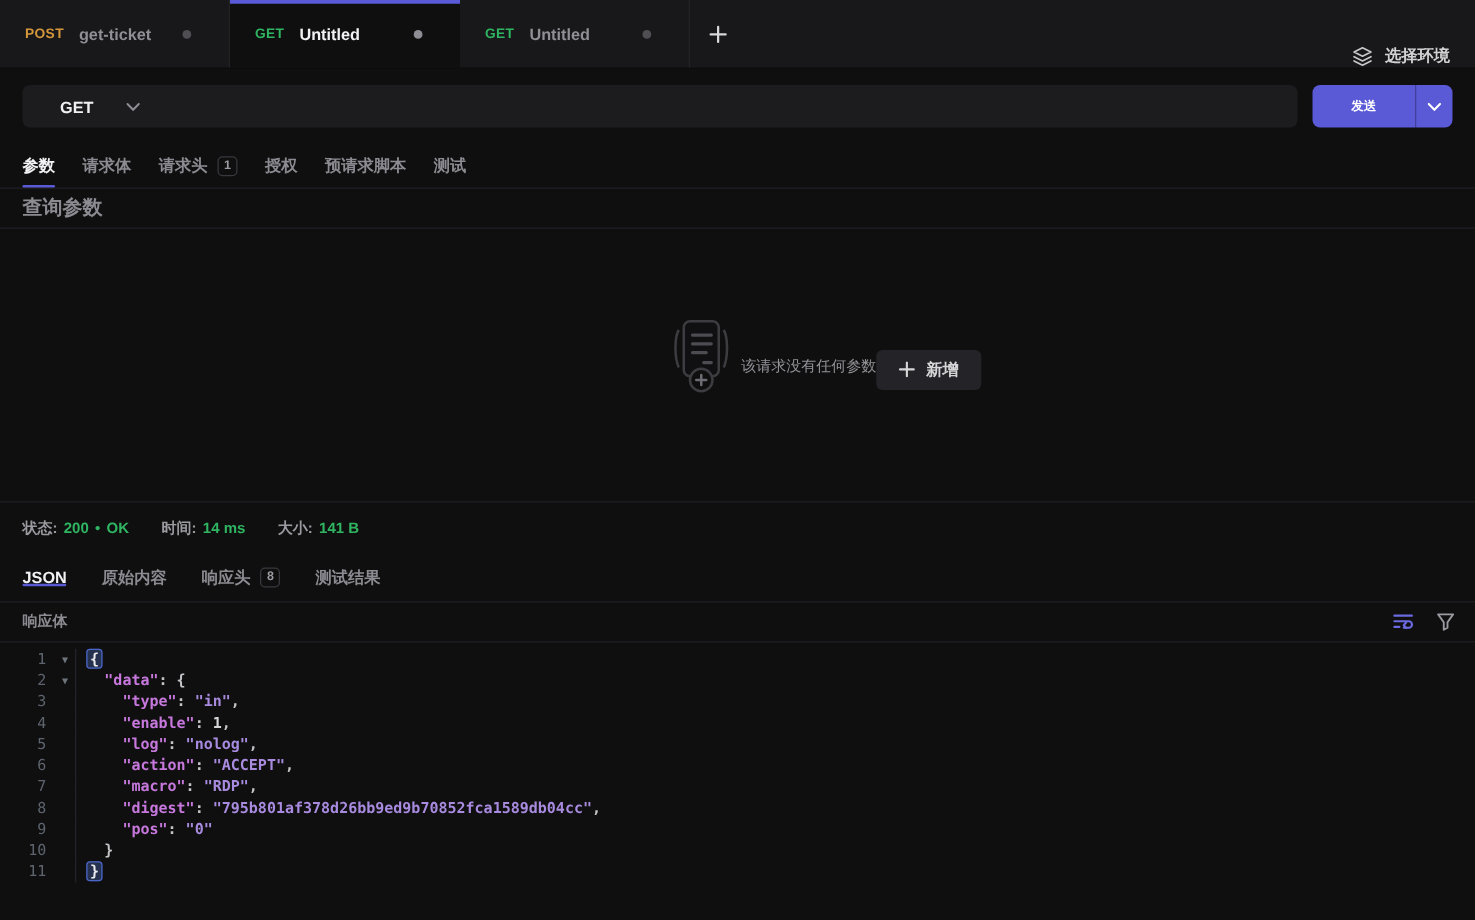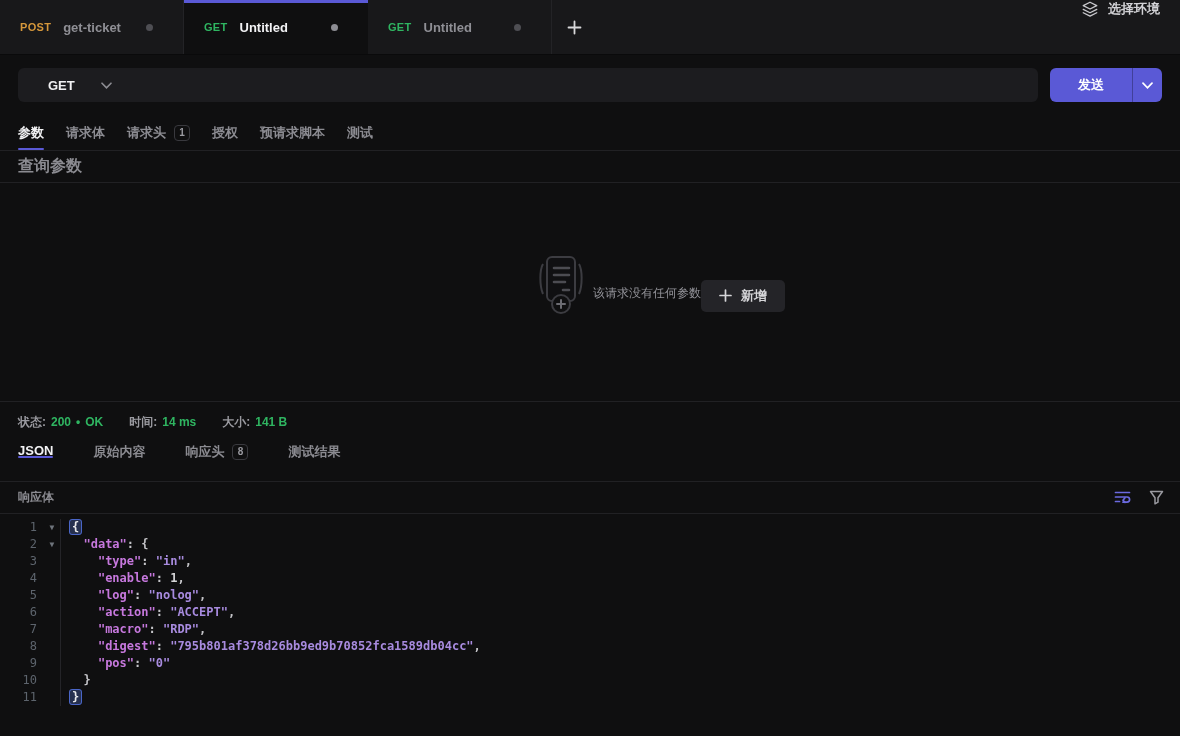--- a/index.html
+++ b/index.html
@@ -20,31 +20,31 @@
   .tab .method { font-size:11px; font-weight:700; letter-spacing:.3px; }
   .m-post { color:var(--amber); }
   .m-get { color:var(--green); }
   .tab .tname { color:#8f8f95; font-size:13px; font-weight:600; }
   .tab.active { background:#0f0f10; border-right:none; }
   .tab.active::before { content:""; position:absolute; top:0; left:0; right:0; height:3px; background:var(--accent); }
   .tab.active .tname { color:#f2f2f4; }
   .dot { width:7px; height:7px; border-radius:50%; background:#4e4e53; margin-left:auto; margin-right:14px; flex:none; }
   .tab.active .dot { background:#8d8d93; }
   .newtab { width:44px; display:flex; align-items:center; justify-content:center; color:#d8d8da; cursor:pointer; }
-  .tabbar-right { margin-left:auto; display:flex; align-items:flex-start; padding-right:20px; }
+  .tabbar-right { margin-left:auto; display:flex; align-items:flex-end; padding-right:20px; }
   .env { display:flex; align-items:center; gap:9px; color:#d2d2d6; font-weight:600; cursor:pointer; }
 
   
   .req-row { height:60px; flex:none; display:flex; align-items:center; padding:0 18px; gap:12px; }
   .url-bar { flex:1; height:34px; background:#1c1c1f; border-radius:6px; display:flex; align-items:center; }
   .method-select { display:flex; align-items:center; gap:26px; padding:0 22px 0 30px; cursor:pointer; }
   .method-select .mlabel { font-weight:700; color:#f0f0f2; font-size:13px; }
   .url-text { color:#e8e8ea; font-weight:700; font-size:13px; white-space:nowrap; overflow:hidden; }
   .send-btn { width:112px; height:34px; background:var(--accent); border-radius:6px; display:flex; align-items:stretch; flex:none; cursor:pointer; }
-  .send-label { flex:1; display:flex; align-items:center; justify-content:center; color:#fff; font-weight:700; font-size:13px; }
+  .send-label { flex:1; display:flex; align-items:center; justify-content:center; color:#fff; font-weight:700; font-size:10px; }
   .send-caret { width:30px; display:flex; align-items:center; justify-content:center; border-left:1px solid rgba(0,0,0,.28); }
 
   
   .rtabs { height:36px; flex:none; display:flex; align-items:stretch; gap:22px; padding:0 18px; border-bottom:1px solid var(--border); }
   .rtab { display:flex; align-items:center; gap:8px; color:var(--muted); font-weight:600; cursor:pointer; position:relative; }
   .rtab.active { color:#f2f2f4; }
   .rtab.active::after { content:""; position:absolute; bottom:0; left:0; right:0; height:2px; background:var(--accent); border-radius:1px; }
   .badge { min-width:16px; height:16px; padding:0 4px; border:1px solid #39393e; border-radius:4px; color:#9b9ba1; font-size:10px; display:flex; align-items:center; justify-content:center; }
 
   .section-label-row { height:32px; flex:none; display:flex; align-items:center; padding:0 18px; border-bottom:1px solid var(--border); color:var(--muted); font-size:16px; font-weight:600; }
@@ -54,21 +54,21 @@
   .empty-wrap { display:flex; flex-direction:row; align-items:center; margin-left:134px; margin-top:-14px; }
   .empty-text { color:#929298; font-size:12px; margin-top:18px; }
   .add-btn { margin-top:22px; height:32px; padding:0 18px; background:#242428; border-radius:5px; display:flex; align-items:center; gap:9px; color:#d6d6d9; font-weight:600; font-size:13px; cursor:pointer; }
 
   
   .resp-meta { height:42px; flex:none; display:flex; align-items:center; gap:26px; padding:0 18px; border-top:1px solid var(--border); font-size:12px; font-weight:700; }
   .meta-item { display:flex; align-items:center; gap:5px; }
   .meta-label { color:#9a9aa0; }
   .meta-val { color:var(--green); }
 
-  .resp-tabs { height:39px; flex:none; display:flex; align-items:flex-start; gap:40px; padding:0 18px; border-bottom:1px solid var(--border); }
+  .resp-tabs { height:39px; flex:none; display:flex; align-items:center; gap:28px; padding:0 18px; border-bottom:1px solid var(--border); }
   .resp-body-row { height:32px; flex:none; display:flex; align-items:center; padding:0 16px 0 18px; border-bottom:1px solid var(--border); color:var(--muted); font-size:12px; font-weight:600; }
   .body-icons { margin-left:auto; display:flex; align-items:center; gap:18px; }
   .icon-btn { cursor:pointer; display:flex; align-items:center; }
 
   
   .code { flex:1; overflow:hidden; padding-top:5px; font-family:"DejaVu Sans Mono","Liberation Mono",monospace; font-size:12px; font-weight:700; }
   .code-line { display:flex; height:17px; line-height:17px; }
   .ln { width:44px; flex:none; text-align:right; color:#5d646d; padding-right:7px; font-weight:400; }
   .fold { width:16px; flex:none; text-align:center; color:#6e747c; font-size:8px; line-height:17px; }
   .lc { flex:1; border-left:1px solid #242428; padding-left:8px; white-space:pre; }

